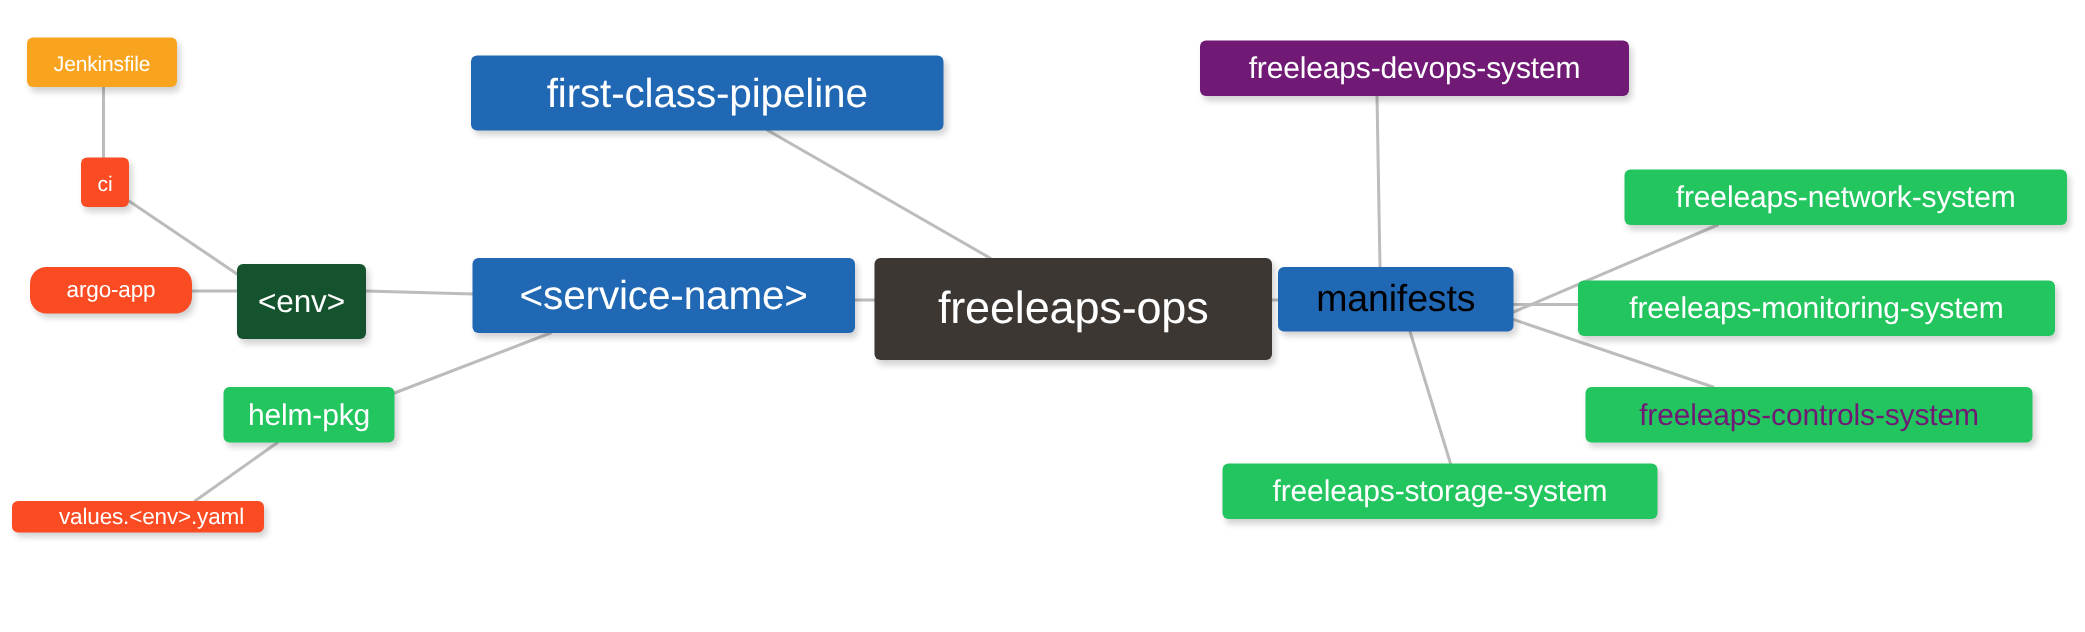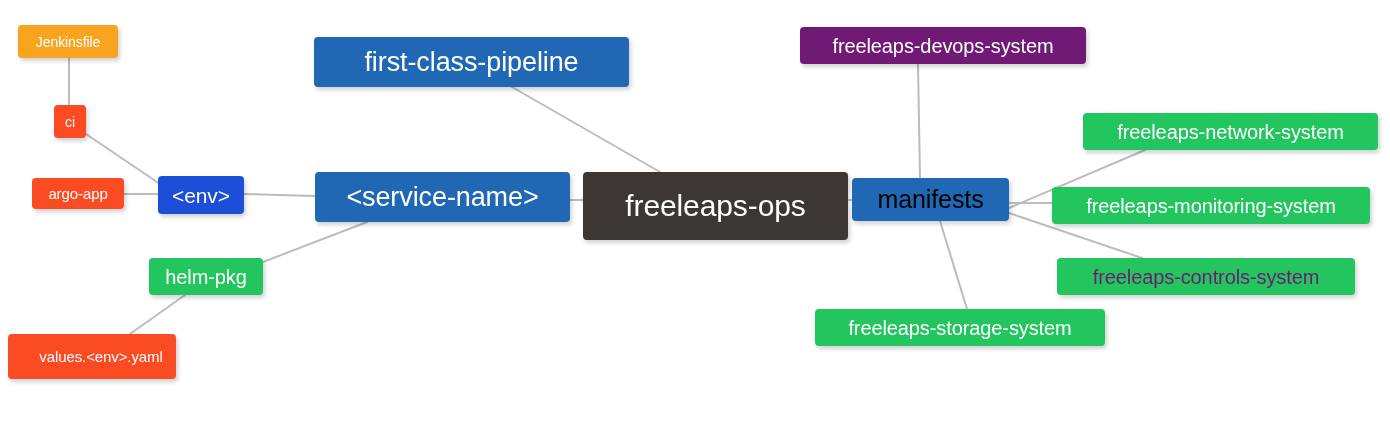--- a/index.html
+++ b/index.html
@@ -67,30 +67,30 @@
       <line x1="1009" y1="213" x2="1142" y2="258" stroke="#bcbcbc" stroke-width="2" stroke-linecap="round"></line>
       <line x1="940" y1="221" x2="967" y2="309" stroke="#bcbcbc" stroke-width="2" stroke-linecap="round"></line>
     </svg>
   <div id="nodes">
       <div class="node" style="left: 18px; top: 25px; width: 100px; height: 33px; background: rgb(249, 164, 30); color: rgb(255, 255, 255); font-size: 14px;">
         <span class="node-label">Jenkinsfile</span>
       </div>
       <div class="node" style="left: 54px; top: 105px; width: 32px; height: 33px; background: rgb(250, 75, 35); color: rgb(255, 255, 255); font-size: 14px;">
         <span class="node-label">ci</span>
       </div>
-      <div class="node" style="left: 32px; top: 178px; width: 92px; height: 31px; background: rgb(250, 75, 35); color: rgb(255, 255, 255); font-size: 15px;">
+      <div class="node" style="left: 20px; top: 178px; width: 108px; height: 31px; background: rgb(250, 75, 35); color: rgb(255, 255, 255); font-size: 15px; border-radius: 11px;">
         <span class="node-label">argo-app</span>
       </div>
-      <div class="node" style="left: 158px; top: 176px; width: 86px; height: 38px; background: #1d4ed8; color: rgb(255, 255, 255); font-size: 21px;">
+      <div class="node" style="left: 158px; top: 176px; width: 86px; height: 50px; background: #14532d; color: rgb(255, 255, 255); font-size: 21px;">
         <span class="node-label">&lt;env&gt;</span>
       </div>
       <div class="node" style="left: 149px; top: 258px; width: 114px; height: 37px; background: rgb(34, 197, 94); color: rgb(255, 255, 255); font-size: 20px;">
         <span class="node-label">helm-pkg</span>
       </div>
-      <div class="node" style="left: 8px; top: 334px; width: 168px; height: 45px; background: rgb(250, 75, 35); color: rgb(255, 255, 255); font-size: 15px; padding-left: 28px;">
+      <div class="node" style="left: 8px; top: 334px; width: 168px; height: 21px; background: rgb(250, 75, 35); color: rgb(255, 255, 255); font-size: 15px; padding-left: 28px;">
         <span class="node-label">values.&lt;env&gt;.yaml</span>
       </div>
       <div class="node" style="left: 314px; top: 37px; width: 315px; height: 50px; background: rgb(32, 103, 180); color: rgb(255, 255, 255); font-size: 27px;">
         <span class="node-label">first-class-pipeline</span>
       </div>
       <div class="node" style="left: 315px; top: 172px; width: 255px; height: 50px; background: rgb(32, 103, 180); color: rgb(255, 255, 255); font-size: 27px;">
         <span class="node-label">&lt;service-name&gt;</span>
       </div>
       <div class="node" style="left: 583px; top: 172px; width: 265px; height: 68px; background: rgb(61, 55, 51); color: rgb(255, 255, 255); font-size: 30px;">
         <span class="node-label">freeleaps-ops</span>

